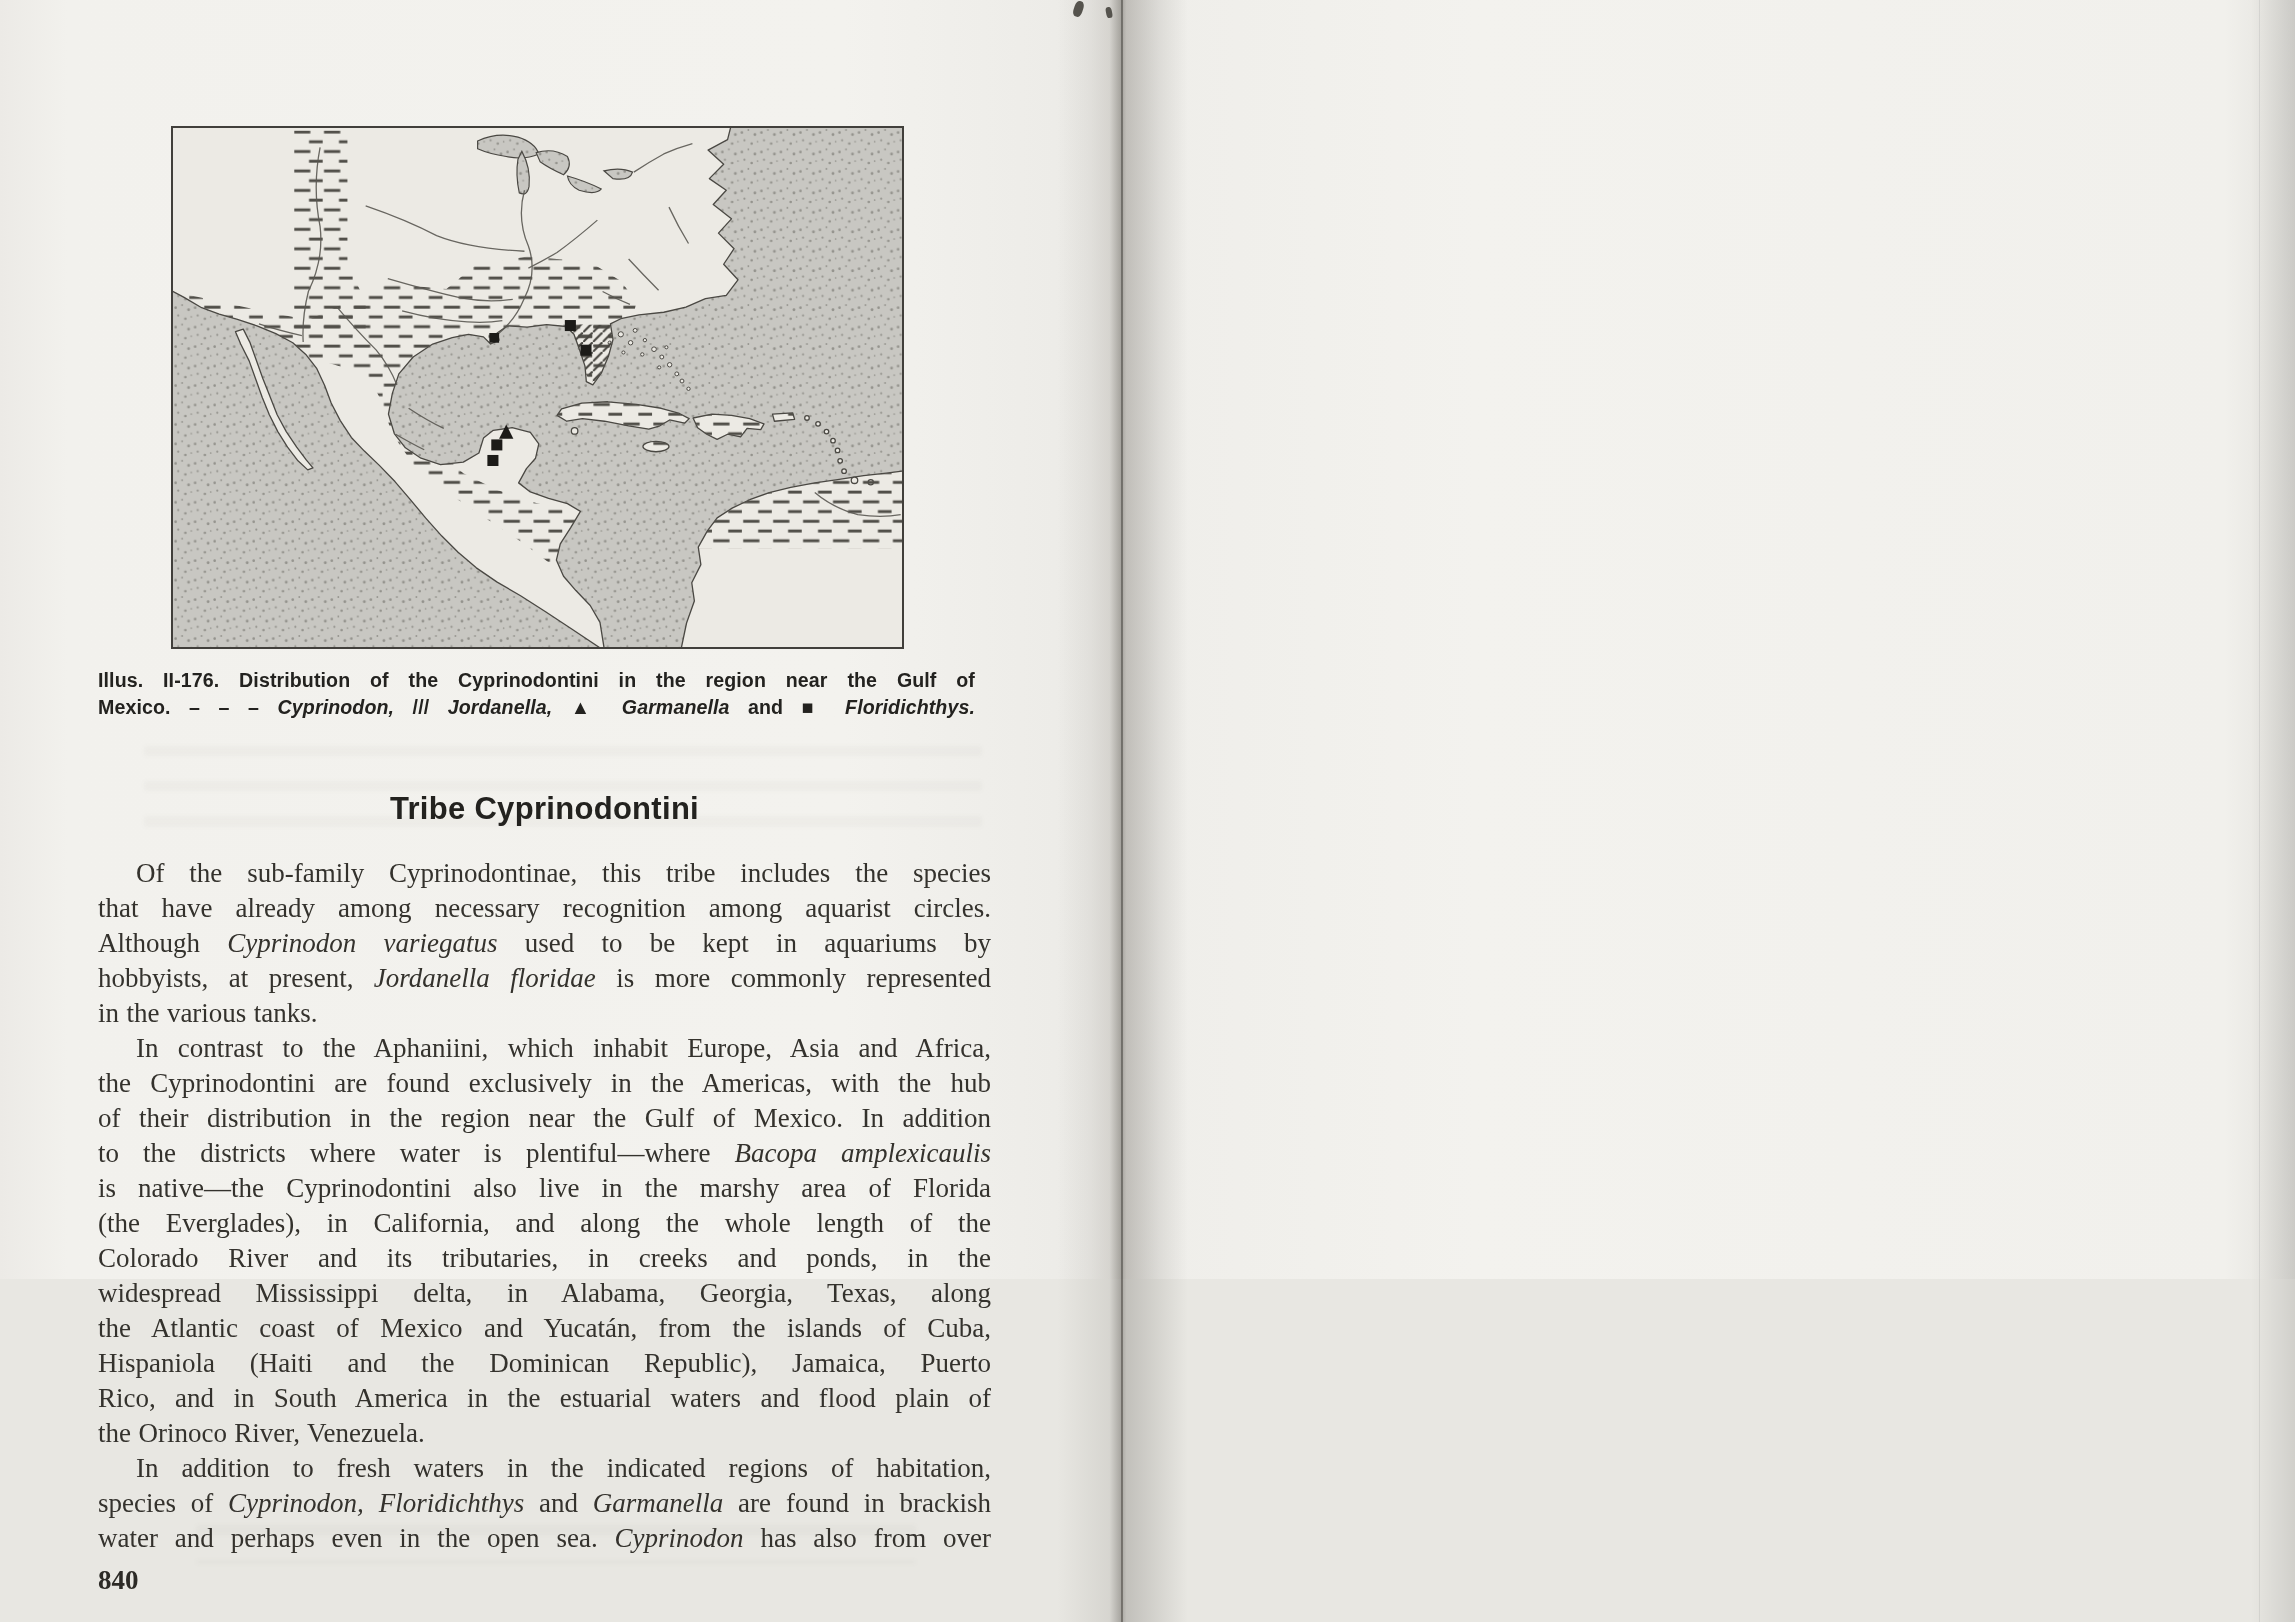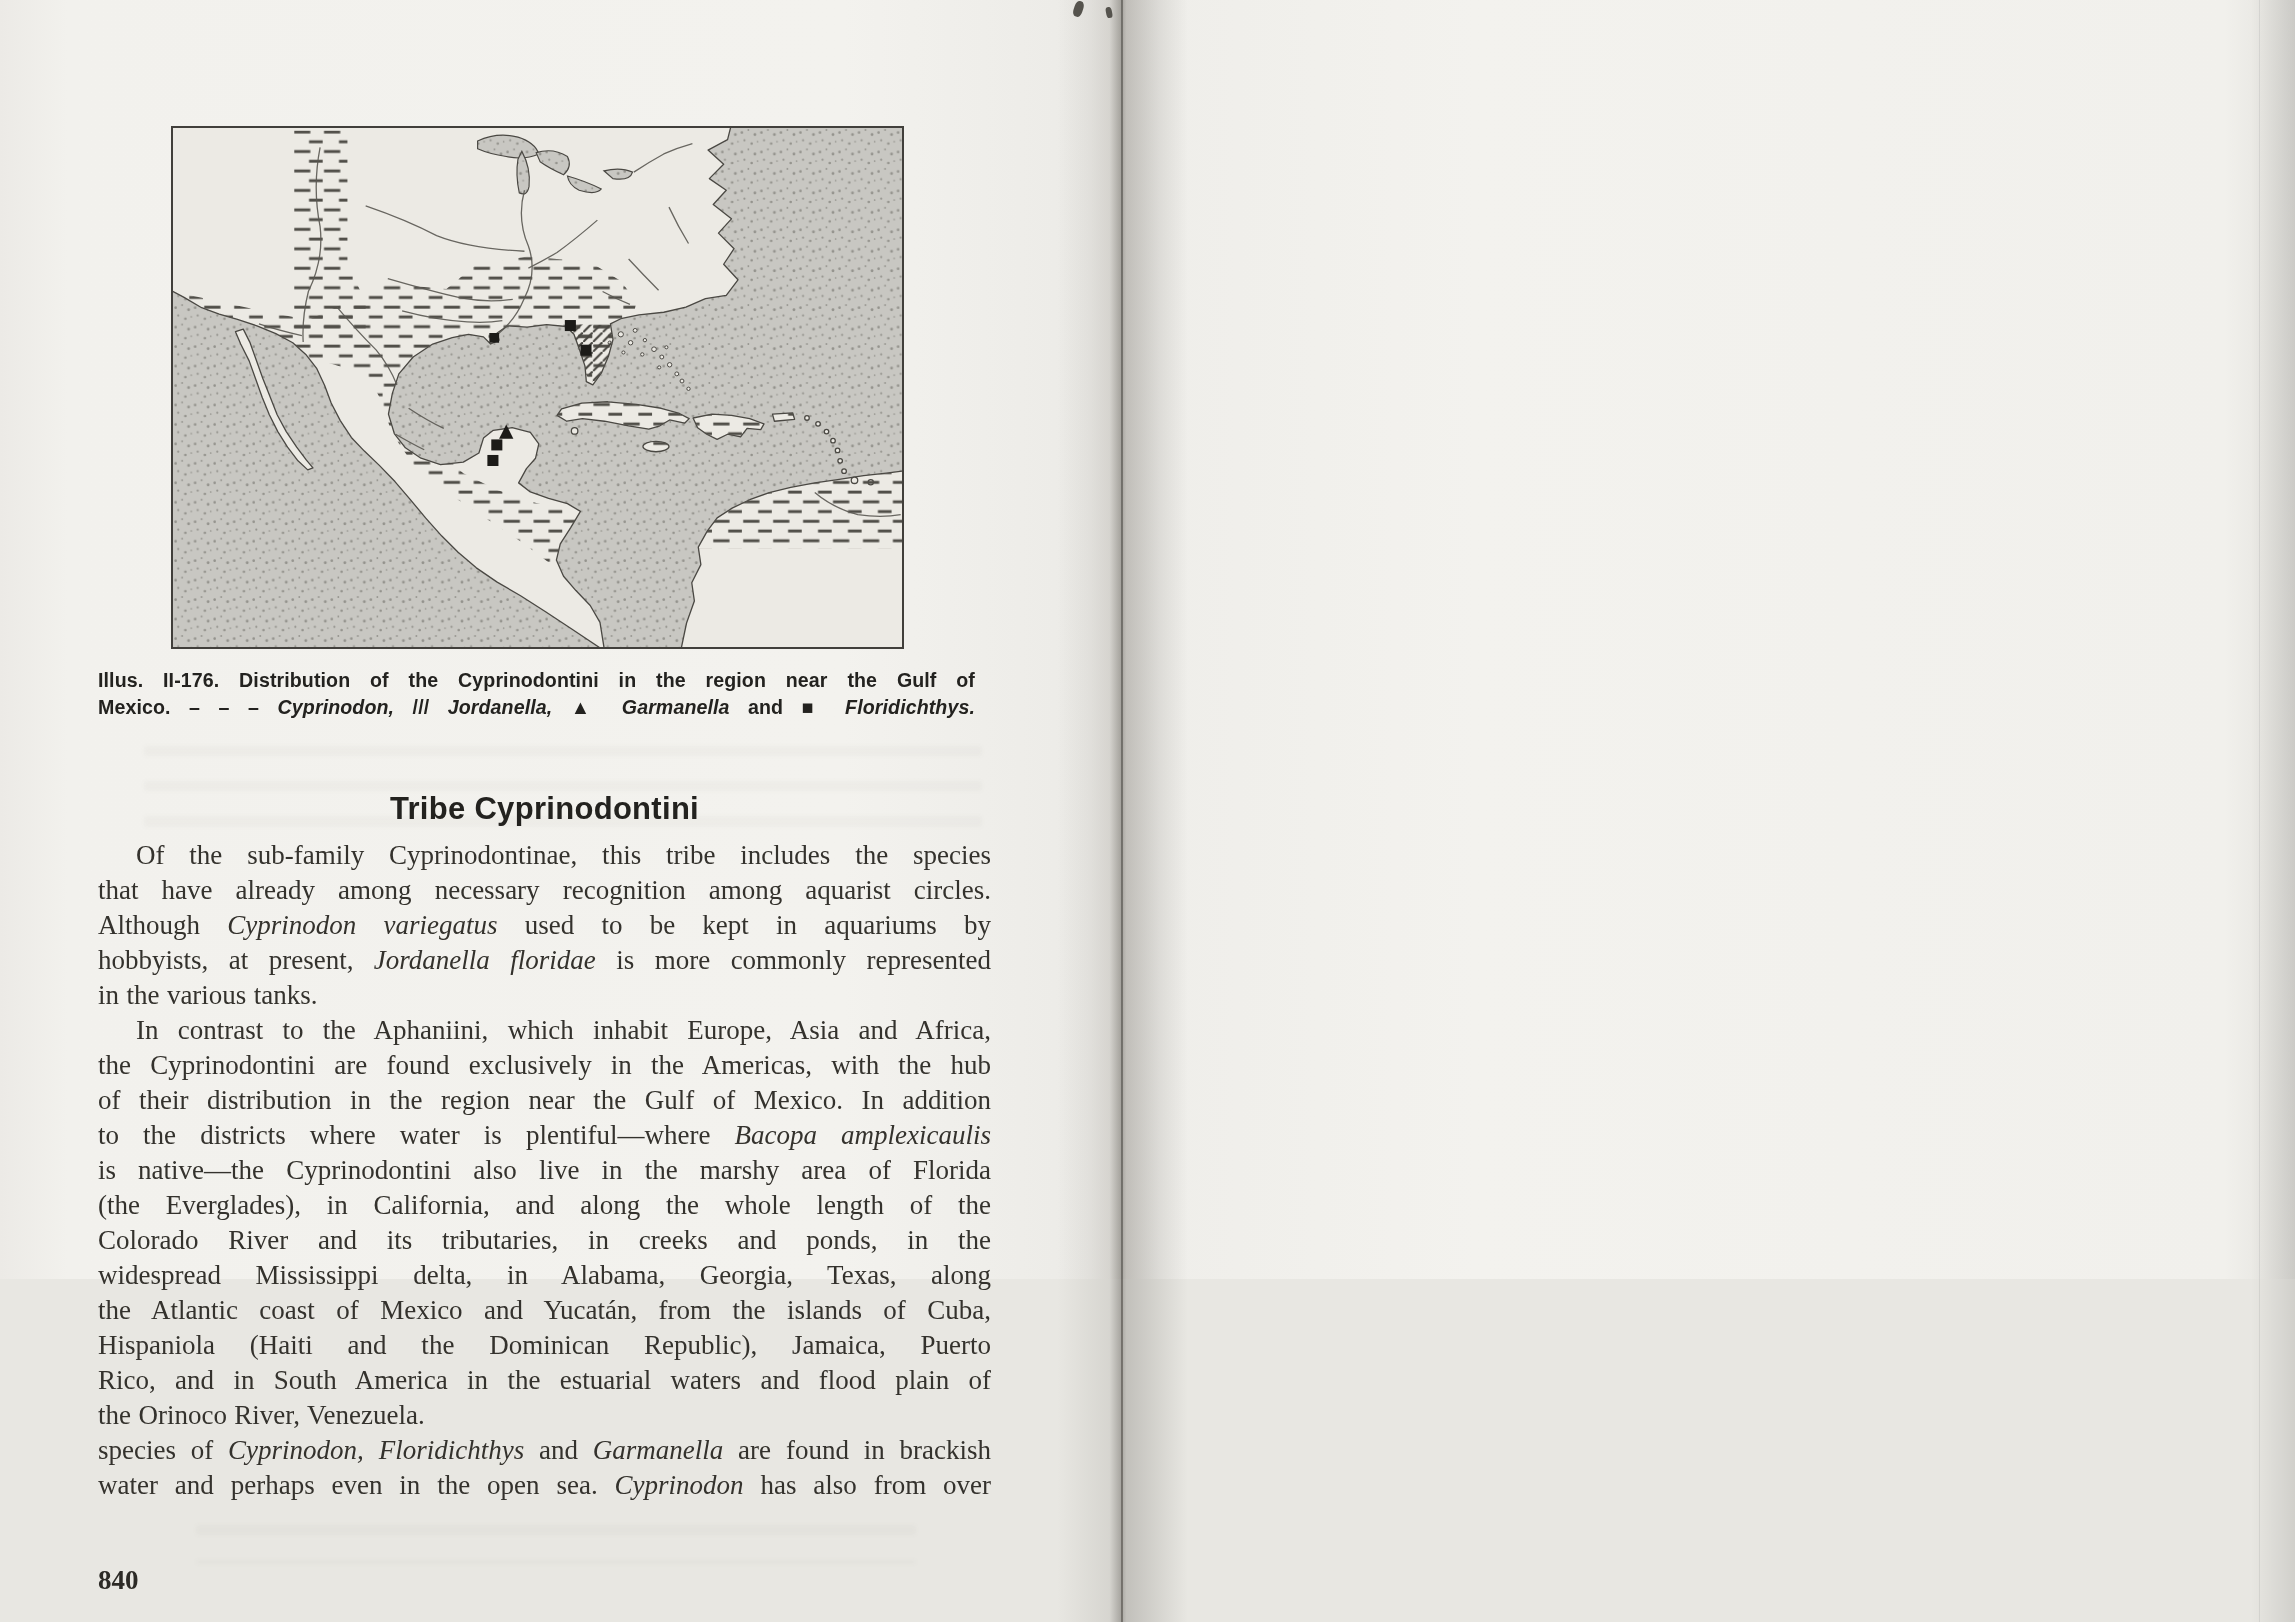--- a/index.html
+++ b/index.html
@@ -26,21 +26,21 @@
   .cap{position:absolute;color:#23221f;font-family:"Liberation Sans",sans-serif;}
   .capline{font:700 19.6px/27px "Liberation Sans",sans-serif;height:27px;overflow:hidden;text-align:justify;letter-spacing:0.1px;}
   .cap176{left:98px;top:667px;width:877px;}
 
   
   .trheading{position:absolute;left:98px;top:790px;width:893px;margin:0;text-align:center;
       font:700 31px/37px "Liberation Sans",sans-serif;color:#23221f;letter-spacing:0.3px;}
 
   
   .body{position:absolute;color:#34322d;}
-  .lbody{left:98px;top:838px;width:893px;}
+  .lbody{left:98px;top:856px;width:893px;}
   .bodyline{font:400 27px/35px "Liberation Serif",serif;height:35px;overflow:hidden;text-align:justify;word-spacing:0.7px;}
   .j::after{content:"";display:inline-block;width:100%;height:0;}
   .ind{text-indent:38px;}
   .it{font-style:italic;}
 
   .pnum{position:absolute;font:700 27px "Liberation Serif",serif;color:#2c2a26;}
   .left-num{left:98px;top:1565px;text-align:right;}
 </style>
 </head>
 <body>
@@ -191,20 +191,21 @@
         <div class="bodyline j"><span>of their distribution in the region near the Gulf of Mexico. In addition</span></div>
         <div class="bodyline j"><span>to the districts where water is plentiful—where </span><span class="it">Bacopa amplexicaulis</span></div>
         <div class="bodyline j"><span>is native—the Cyprinodontini also live in the marshy area of Florida</span></div>
         <div class="bodyline j"><span>(the Everglades), in California, and along the whole length of the</span></div>
         <div class="bodyline j"><span>Colorado River and its tributaries, in creeks and ponds, in the</span></div>
         <div class="bodyline j"><span>widespread Mississippi delta, in Alabama, Georgia, Texas, along</span></div>
         <div class="bodyline j"><span>the Atlantic coast of Mexico and Yucatán, from the islands of Cuba,</span></div>
         <div class="bodyline j"><span>Hispaniola (Haiti and the Dominican Republic), Jamaica, Puerto</span></div>
         <div class="bodyline j"><span>Rico, and in South America in the estuarial waters and flood plain of</span></div>
         <div class="bodyline"><span>the Orinoco River, Venezuela.</span></div>
+        <div class="bodyline j ind"><span>In addition to fresh waters in the indicated regions of habitation,</span></div>
         <div class="bodyline j"><span>species of </span><span class="it">Cyprinodon, Floridichthys</span><span> and </span><span class="it">Garmanella</span><span> are found in brackish</span></div>
         <div class="bodyline j"><span>water and perhaps even in the open sea. </span><span class="it">Cyprinodon</span><span> has also from over</span></div>
       </div>
 
     <div class="pnum left-num">840</div>
   </div>
 
   <div class="page right">
     
     

